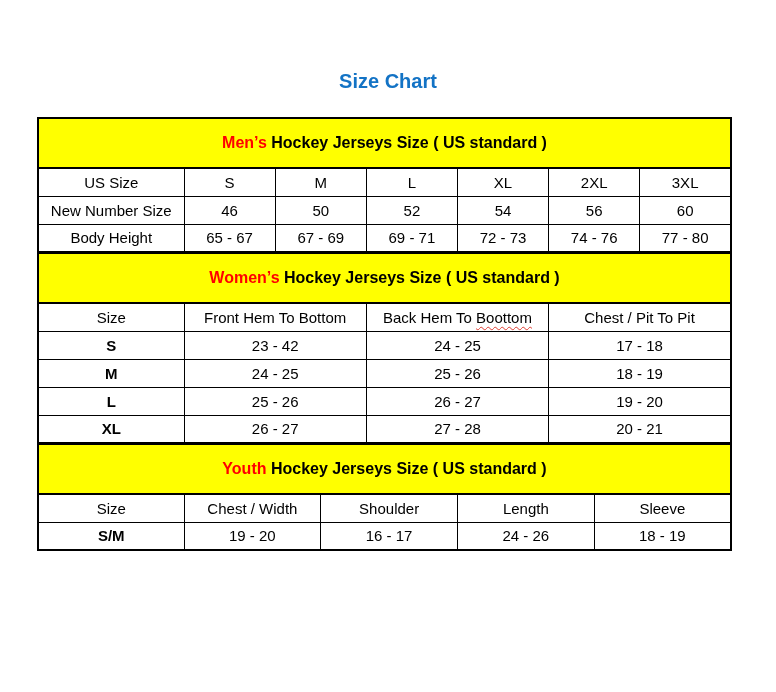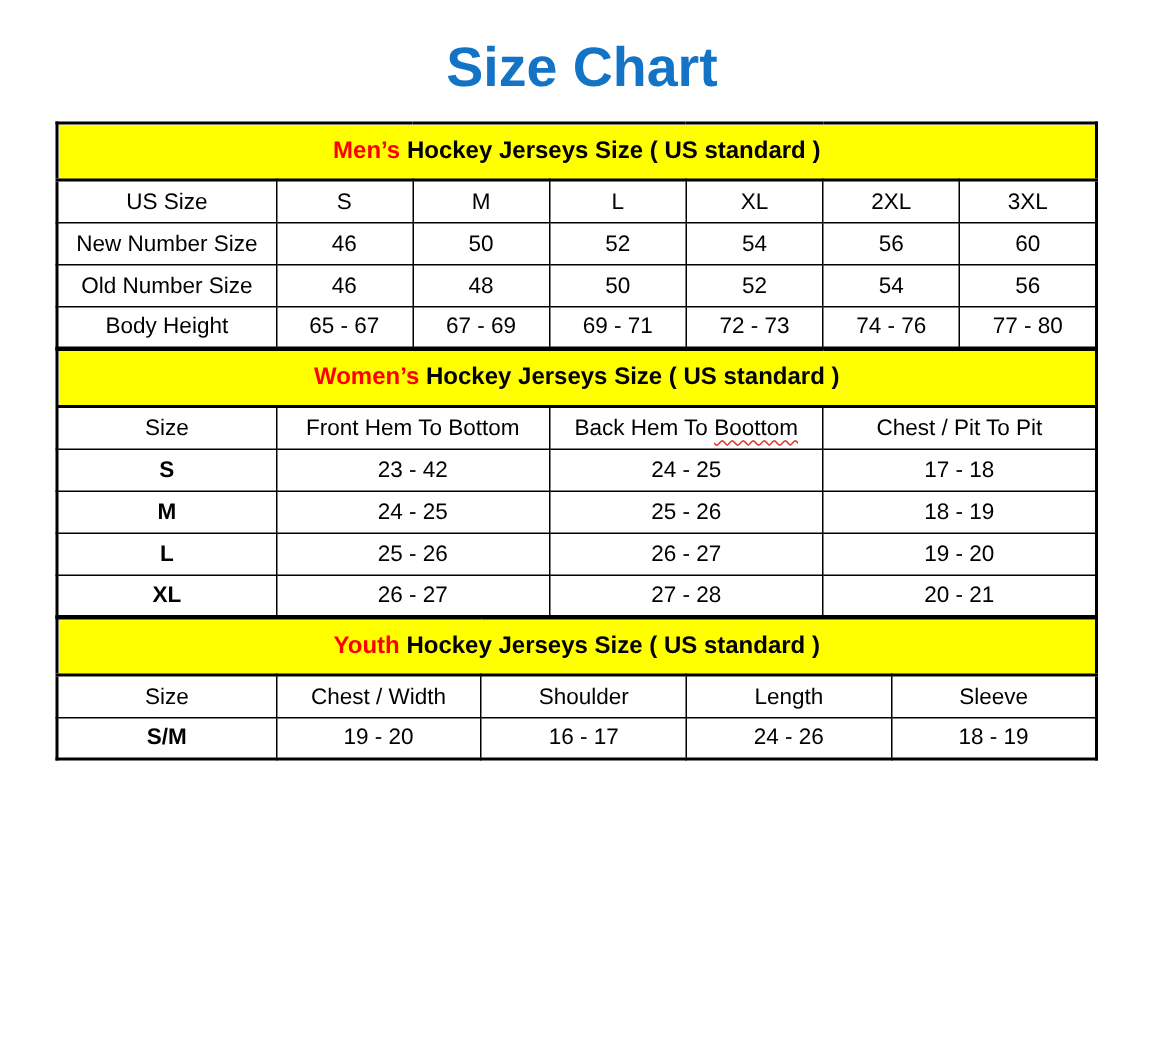--- a/index.html
+++ b/index.html
@@ -15,23 +15,23 @@
     background: #ffffff;
   }
   body {
     width: 776px; height: 692px;
     font-family: "Liberation Sans", sans-serif;
     color: #000;
     overflow: hidden;
   }
   .page-title {
     margin: 0;
-    padding-top: 28px;
+    padding-top: 64px;
     text-align: center;
-    font-size: 37px;
+    font-size: 20px;
     line-height: 34px;
     font-weight: bold;
     color: var(--title-blue);
   }
   .tables-wrap {
     width: 695px;
     margin: 19px 0 0 37px;
   }
   table.size-table {
     width: 100%;
@@ -48,21 +48,21 @@
     height: 28px;
     padding: 0 2px;
     overflow: hidden;
     white-space: nowrap;
   }
   .size-table th { font-weight: normal; }
   .size-table td.banner {
     background: var(--banner-yellow);
     font-weight: bold;
     font-size: 16px;
-    height: 38px;
+    height: 50px;
     border-bottom: 2px solid var(--border-black);
     margin-left: 36px;
   }
   .banner-highlight { color: var(--accent-red); }
   td.bold { font-weight: bold; }
   .squiggle {
     text-decoration: underline;
     text-decoration-style: wavy;
     text-decoration-color: var(--squiggle-red);
     text-decoration-thickness: 1px;
@@ -99,29 +99,20 @@
           <th>3XL</th>
         </tr>
         <tr>
           <td>New Number Size</td>
           <td>46</td>
           <td>50</td>
           <td>52</td>
           <td>54</td>
           <td>56</td>
           <td>60</td>
-        </tr>
-        <tr>
-          <td>Old Number Size</td>
-          <td>46</td>
-          <td>48</td>
-          <td>50</td>
-          <td>52</td>
-          <td>54</td>
-          <td>56</td>
         </tr>
         <tr>
           <td>Body Height</td>
           <td>65 - 67</td>
           <td>67 - 69</td>
           <td>69 - 71</td>
           <td>72 - 73</td>
           <td>74 - 76</td>
           <td>77 - 80</td>
         </tr>

